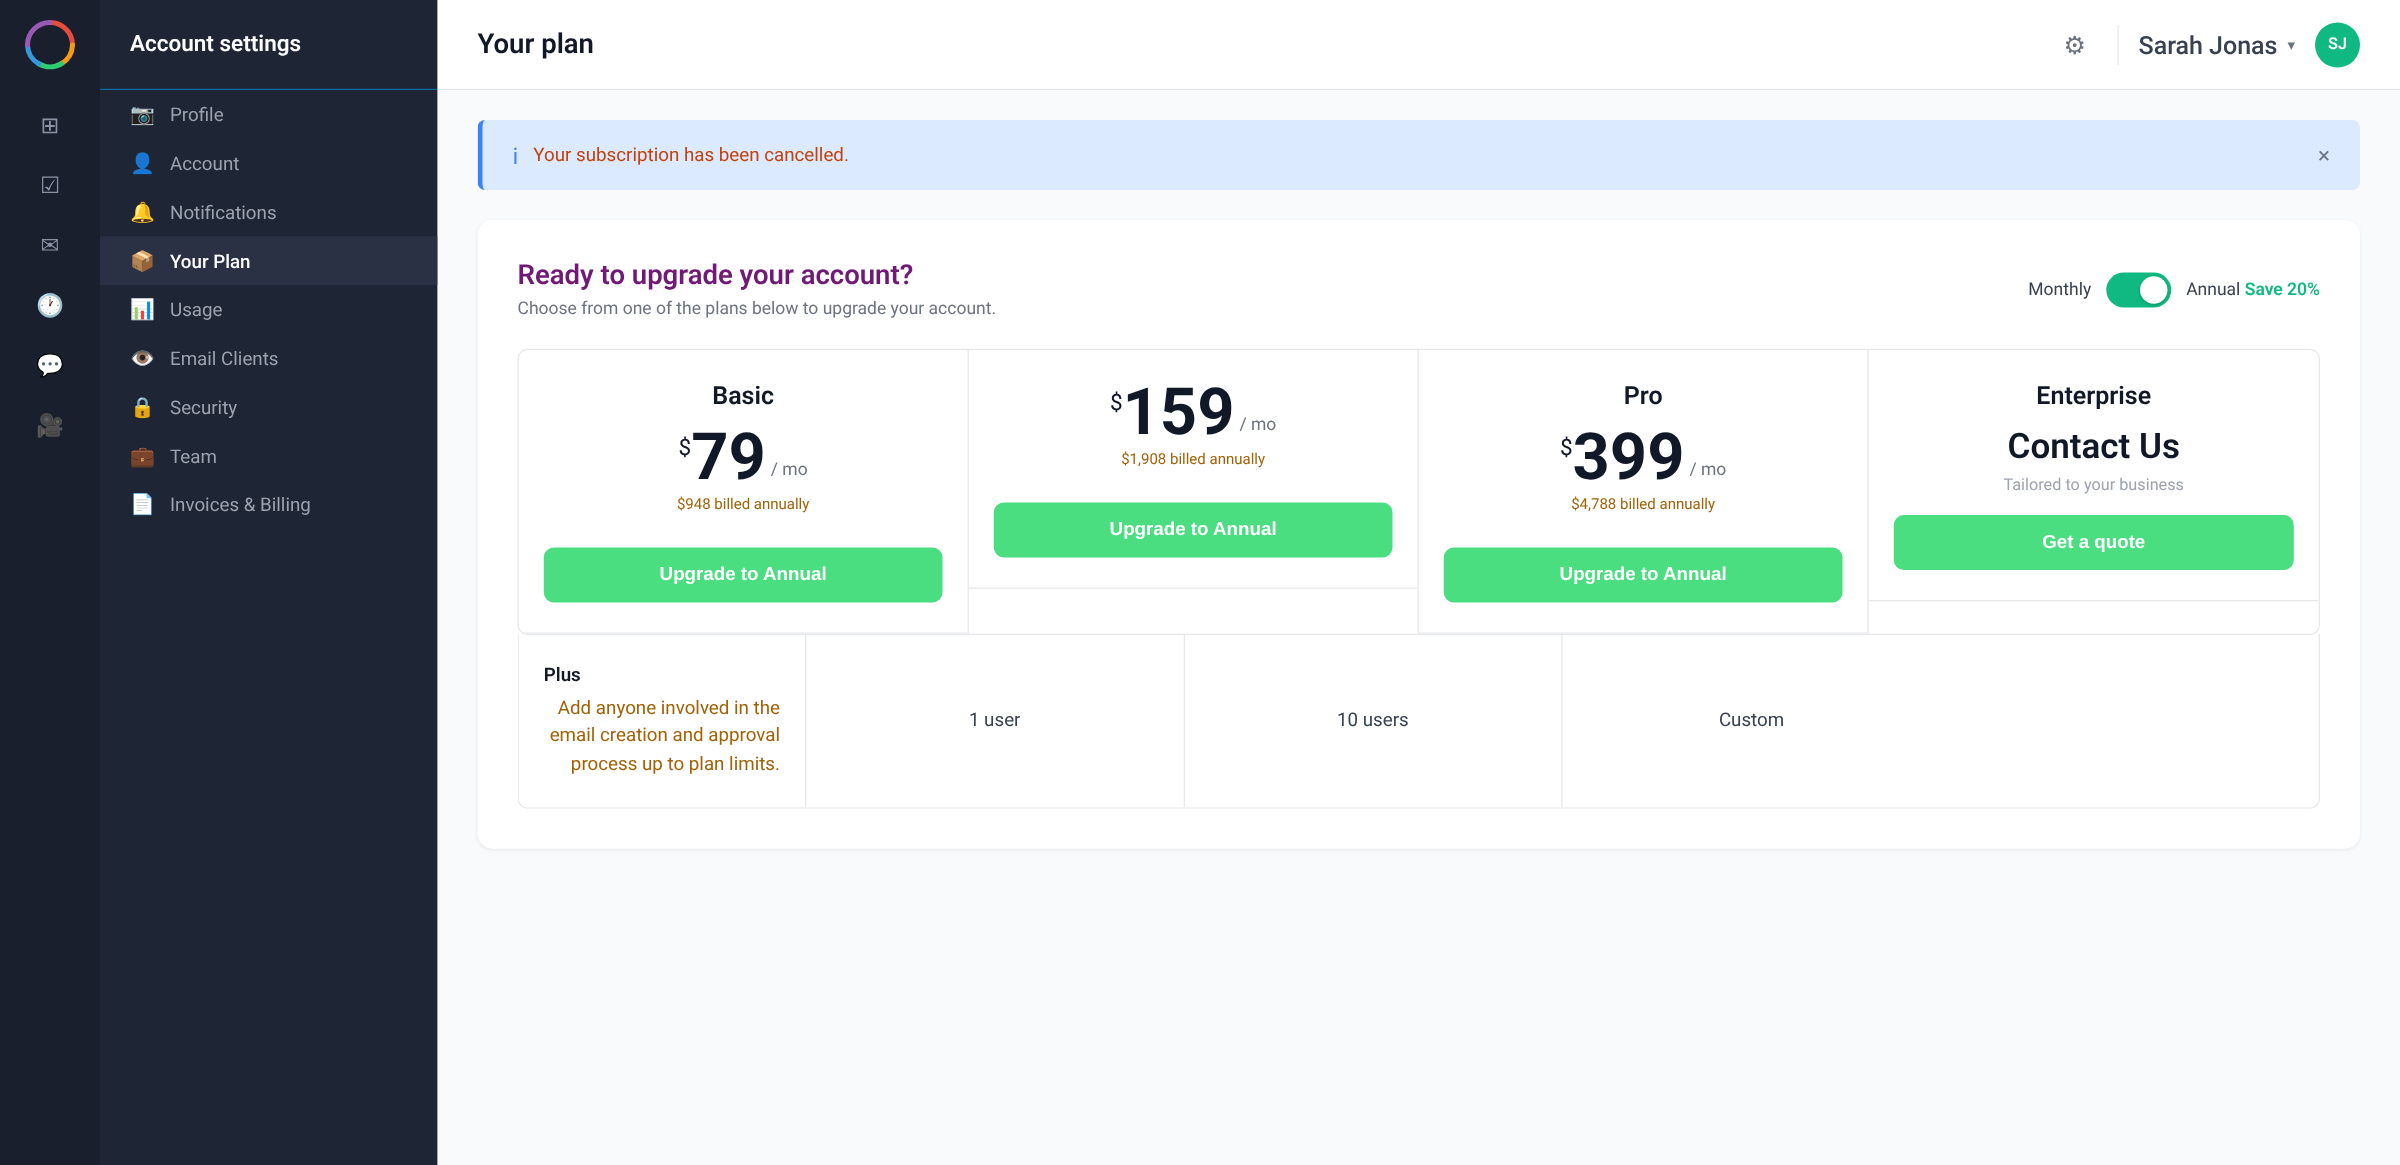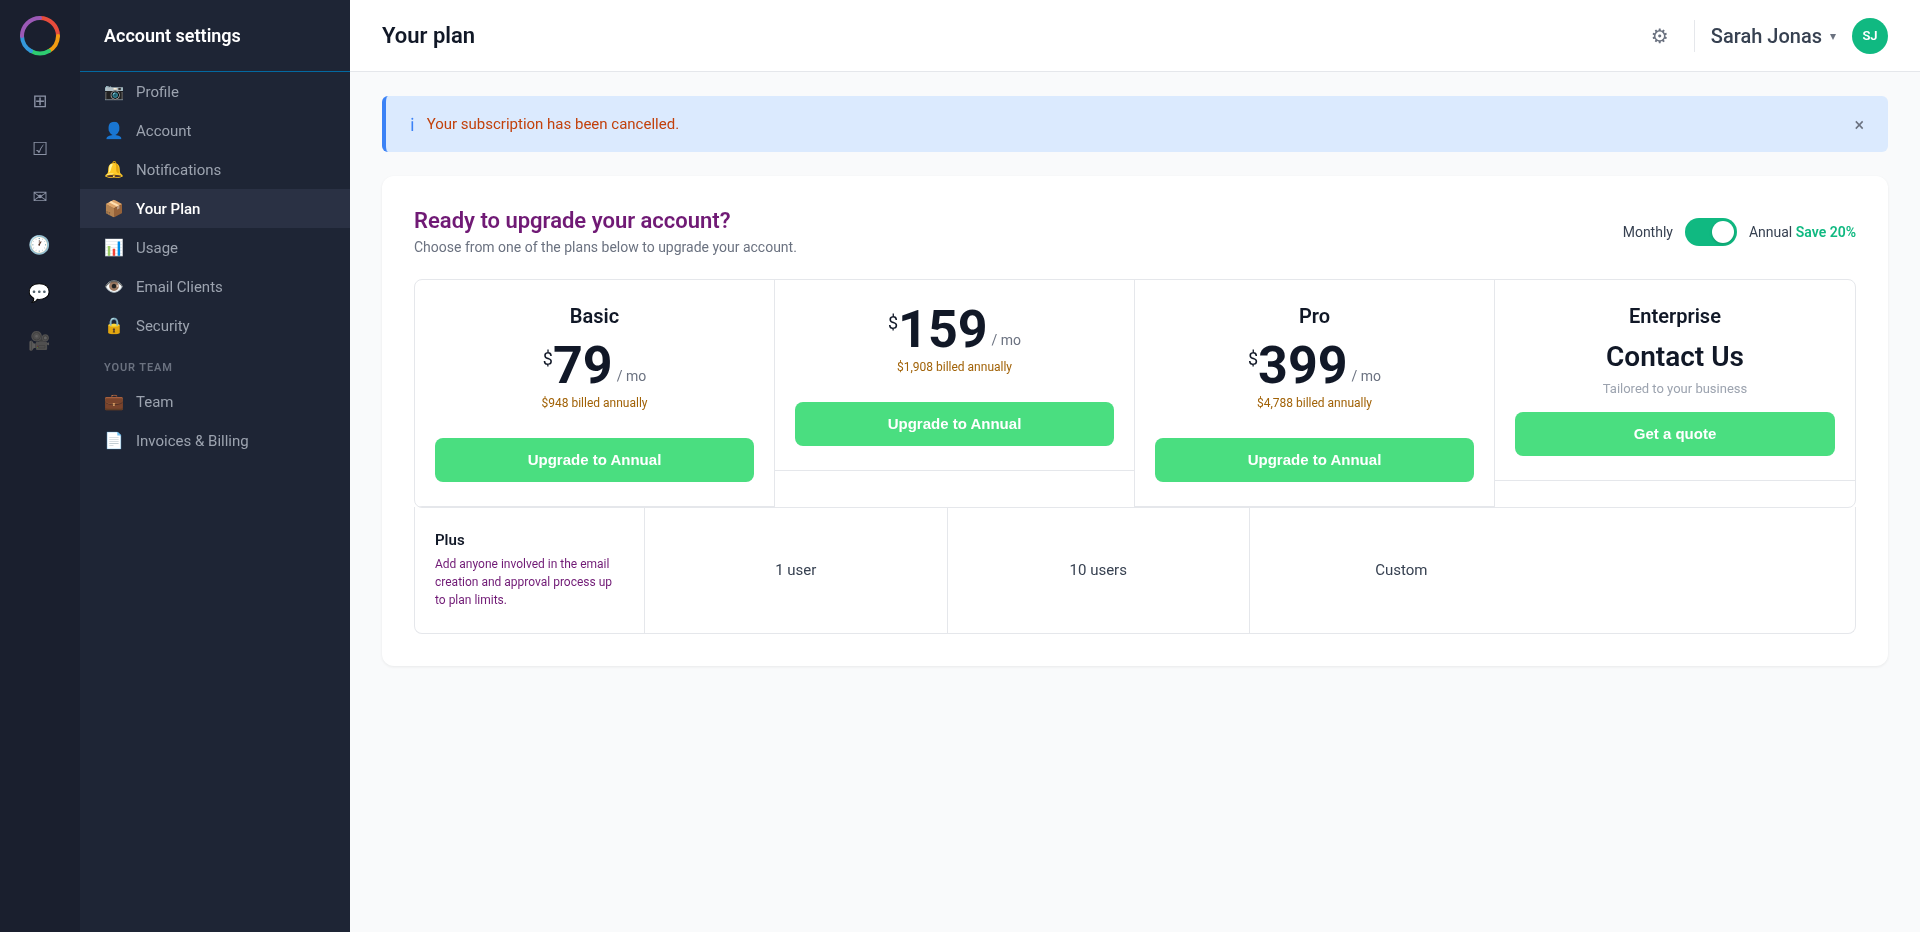--- a/index.html
+++ b/index.html
@@ -295,23 +295,24 @@
       padding: 24px 20px;
       border-right: 1px solid #e5e7eb;
     }
     .feature-label-title {
       font-size: 15px;
       font-weight: 600;
       color: #111827;
       margin-bottom: 6px;
     }
     .feature-label-desc {
-      font-size: 12px;
-      color: #701a75;
+      font-size: 15px;
+      color: #a16207;
       line-height: 1.5;
+      text-align: right;
     }
     .feature-val-col {
       padding: 24px 20px;
       text-align: center;
       font-size: 15px;
       color: #374151;
       border-right: 1px solid #e5e7eb;
       display: flex;
       align-items: center;
       justify-content: center;
@@ -370,21 +371,20 @@
   </div>
   <div class="nav-item">
     <span class="icon">👁️</span>
     <span>Email Clients</span>
   </div>
   <div class="nav-item">
     <span class="icon">🔒</span>
     <span>Security</span>
   </div>
 
-  <div class="section-label">YOUR TEAM</div>
 
   <div class="nav-item">
     <span class="icon">💼</span>
     <span>Team</span>
   </div>
   <div class="nav-item">
     <span class="icon">📄</span>
     <span>Invoices &amp; Billing</span>
   </div>
 </div>

